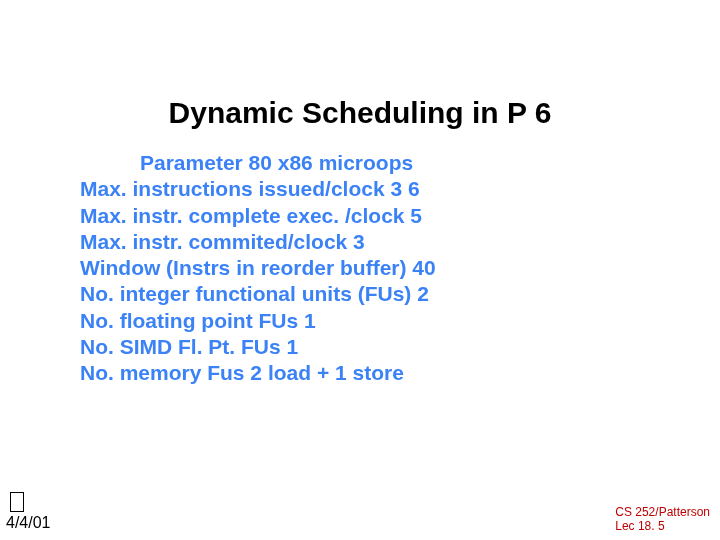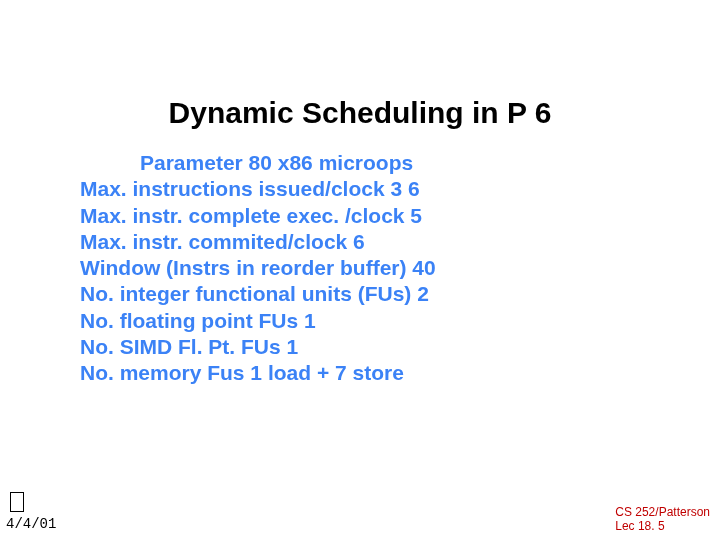--- a/index.html
+++ b/index.html
@@ -33,23 +33,23 @@
     color: #3b82f6;
     line-height: 1.25;
   }
   .header-row {
     padding-left: 60px;
   }
   .date {
     position: absolute;
     left: 6px;
     bottom: 8px;
-    font-size: 14px;
+    font-size: 16px;
     font-weight: normal;
-    font-family: Liberation Mono, monospace;
+    font-family: Liberation Sans, sans-serif;
     color: #000;
   }
   .date-box {
     position: absolute;
     left: 10px;
     bottom: 28px;
     width: 12px;
     height: 18px;
     border: 1px solid #000;
     background: #fff;
@@ -68,26 +68,26 @@
 </style>
 </head>
 <body>
 
 <div class="title">Dynamic Scheduling in P 6</div>
 
 <div class="content">
   <div class="header-row">Parameter     80 x86 microops</div>
   <div>Max. instructions issued/clock          3          6</div>
   <div>Max. instr. complete exec. /clock                    5</div>
-  <div>Max. instr. commited/clock               6</div>
+  <div>Max. instr. commited/clock               3</div>
   <div>Window (Instrs in reorder buffer)                  40</div>
   <div>No. integer functional units (FUs)      2</div>
   <div>No. floating point FUs           1</div>
   <div>No. SIMD Fl. Pt. FUs             1</div>
-  <div>No. memory Fus                    1 load + 7 store</div>
+  <div>No. memory Fus                    2 load + 1 store</div>
 </div>
 
 <div class="date-box"></div>
 <div class="date">4/4/01</div>
 
 <div class="footer">
   <div>CS 252/Patterson</div>
   <div>Lec 18. 5</div>
 </div>
 

